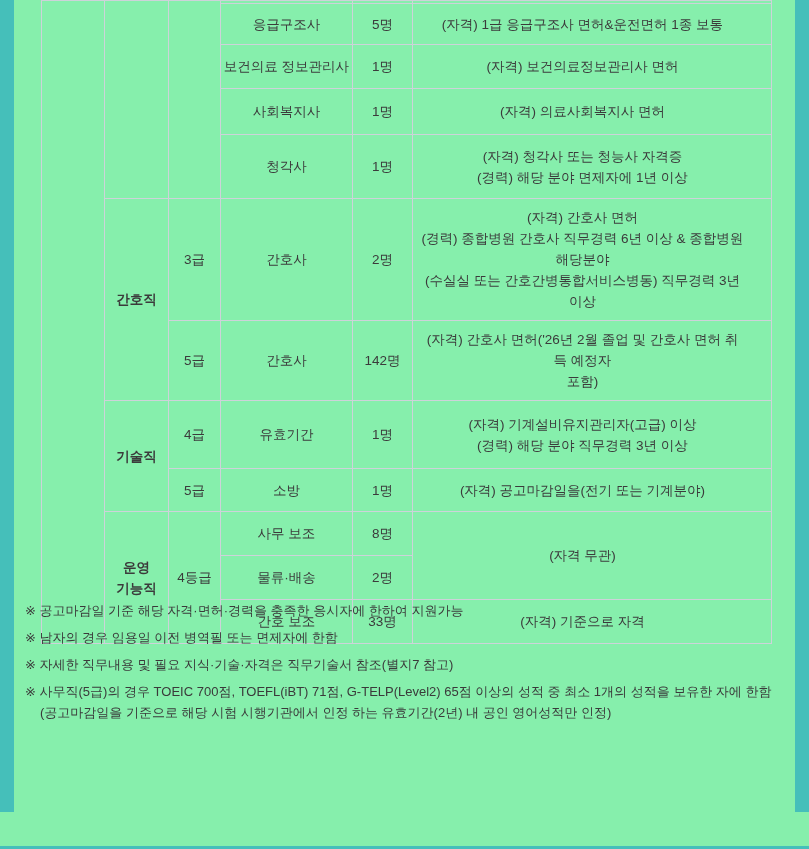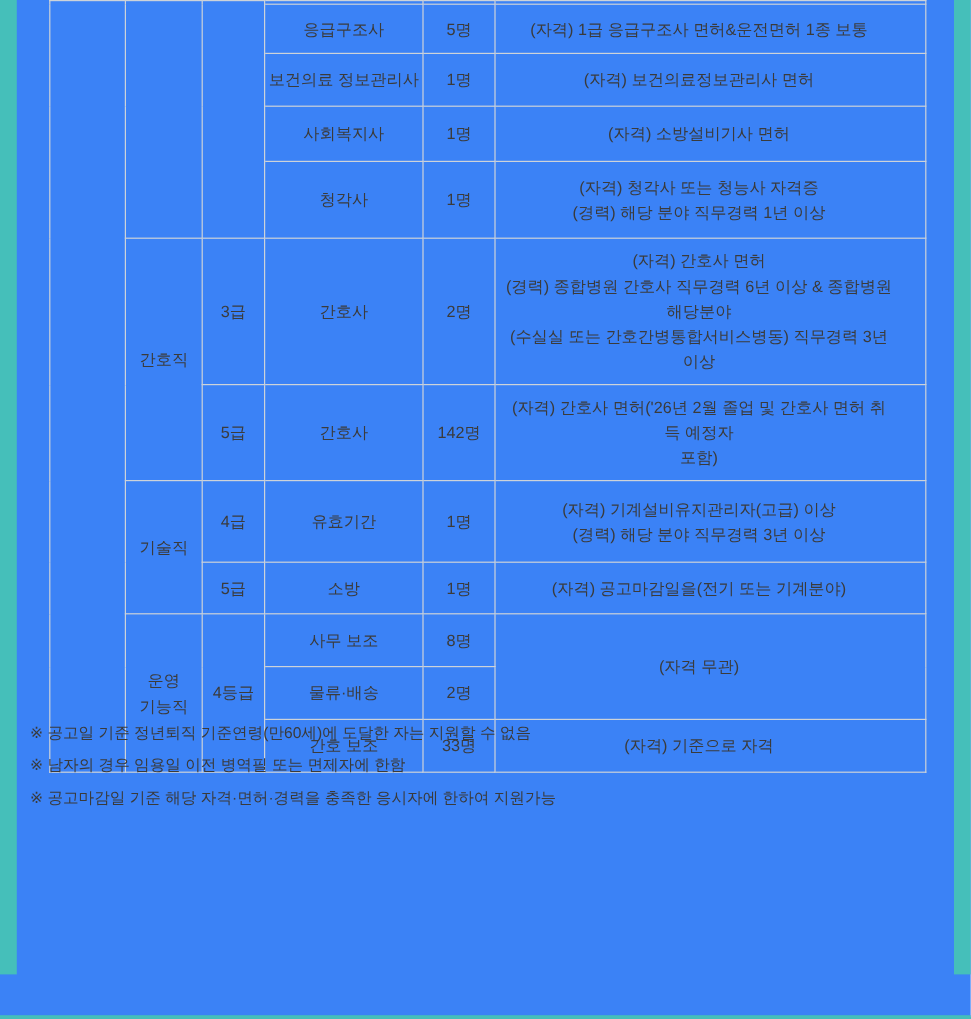--- a/index.html
+++ b/index.html
@@ -1,31 +1,31 @@
 <!DOCTYPE html>
 <html><head>
 <meta charset="utf-8">
 <style>
   * { margin:0; padding:0; box-sizing:border-box; }
   html,body { width:809px; height:849px; background:#ffffff; overflow:hidden;
               font-family:"Liberation Sans","DejaVu Sans",sans-serif; }
-  .page { position:relative; width:809px; height:849px; background:#3b82f6; }
+  .page { position:relative; width:809px; height:849px; background:#86efac; }
 
   .side-bar { position:absolute; top:0; width:14px; height:812px; background:#45bfba; }
   .side-bar.left { left:0; }
   .side-bar.right { left:795px; }
   .bottom-bar { position:absolute; left:0; top:846px; width:809px; height:3px; background:#45bfba; }
 
   table.jobs { position:absolute; left:41px; top:0; width:730px;
                border-collapse:collapse; table-layout:fixed; border-top:none; }
   table.jobs td { border:1px solid #cdd3d9; vertical-align:middle;
                   font-size:13.5px; color:#3b3b3b; text-align:center;
                   white-space:pre-line; line-height:21px; }
   td.cut-top { border-top:none; }
-  td.group { font-weight:normal; color:#2e2e2e; font-size:14px; }
+  td.group { font-weight:bold; color:#2e2e2e; font-size:14px; }
   td.req { text-align:left; padding:8px 27px 8px 8px; }
   td.sliver { height:3px; }
 
   .notes { position:absolute; left:25px; top:600px; width:780px; }
   .note { font-size:13px; color:#3a3a3a; line-height:21px; margin-bottom:6px;
           white-space:pre-line; padding-left:15px; text-indent:-15px; }
 </style>
 </head>
 <body>
 
@@ -59,27 +59,27 @@
       <td class="req">(자격) 1급 응급구조사 면허&amp;운전면허 1종 보통</td>
     </tr>
     <tr style="height:44px">
       <td>보건의료 정보관리사</td>
       <td>1명</td>
       <td class="req">(자격) 보건의료정보관리사 면허</td>
     </tr>
     <tr style="height:46px">
       <td>사회복지사</td>
       <td>1명</td>
-      <td class="req">(자격) 소방설비기사 면허</td>
+      <td class="req">(자격) 의료사회복지사 면허</td>
     </tr>
     <tr style="height:64px">
       <td>청각사</td>
       <td>1명</td>
       <td class="req">(자격) 청각사 또는 청능사 자격증
-(경력) 해당 분야 직무경력 1년 이상</td>
+(경력) 해당 분야 면제자에 1년 이상</td>
     </tr>
     <tr style="height:89px">
       <td class="group" rowspan="2">간호직</td>
       <td>3급</td>
       <td>간호사</td>
       <td>2명</td>
       <td class="req">(자격) 간호사 면허
 (경력) 종합병원 간호사 직무경력 6년 이상 &amp; 종합병원 해당분야
 (수실실 또는 간호간병통합서비스병동) 직무경력 3년 이상</td>
     </tr>
@@ -118,18 +118,20 @@
     </tr>
     <tr style="height:44px">
       <td>간호 보조</td>
       <td>33명</td>
       <td class="req">(자격) 기준으로 자격</td>
     </tr>
   </tbody>
     </table>
 
   <div class="notes">
-    <div class="note">※ 공고일 기준 정년퇴직 기준연령(만60세)에 도달한 자는 지원할 수 없음</div>
+    <div class="note">※ 공고마감일 기준 해당 자격·면허·경력을 충족한 응시자에 한하여 지원가능</div>
     <div class="note">※ 남자의 경우 임용일 이전 병역필 또는 면제자에 한함</div>
-    <div class="note">※ 공고마감일 기준 해당 자격·면허·경력을 충족한 응시자에 한하여 지원가능</div>
+    <div class="note">※ 자세한 직무내용 및 필요 지식·기술·자격은 직무기술서 참조(별지7 참고)</div>
+    <div class="note">※ 사무직(5급)의 경우 TOEIC 700점, TOEFL(iBT) 71점, G-TELP(Level2) 65점 이상의 성적 중 최소 1개의 성적을 보유한 자에 한함
+(공고마감일을 기준으로 해당 시험 시행기관에서 인정 하는 유효기간(2년) 내 공인 영어성적만 인정)</div>
   </div>
 
 </div>
 
 </body></html>

